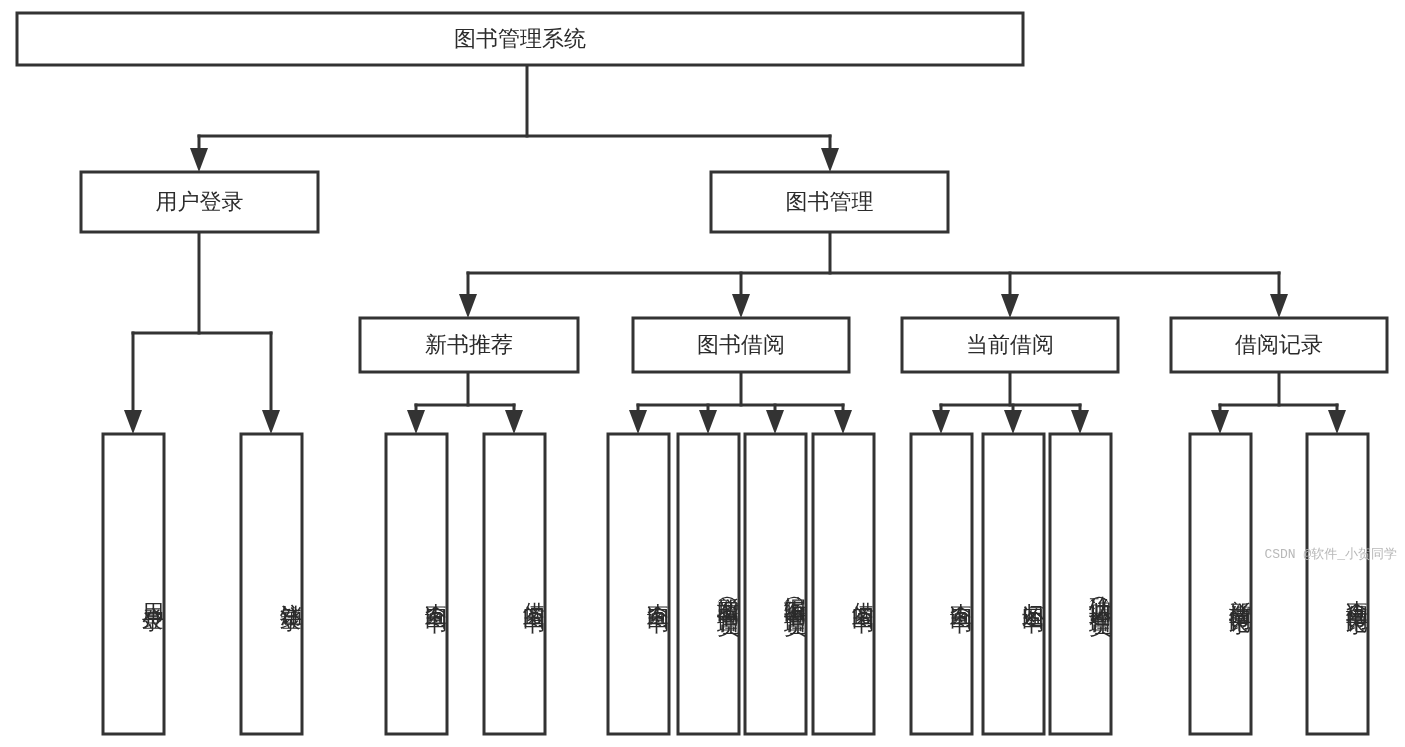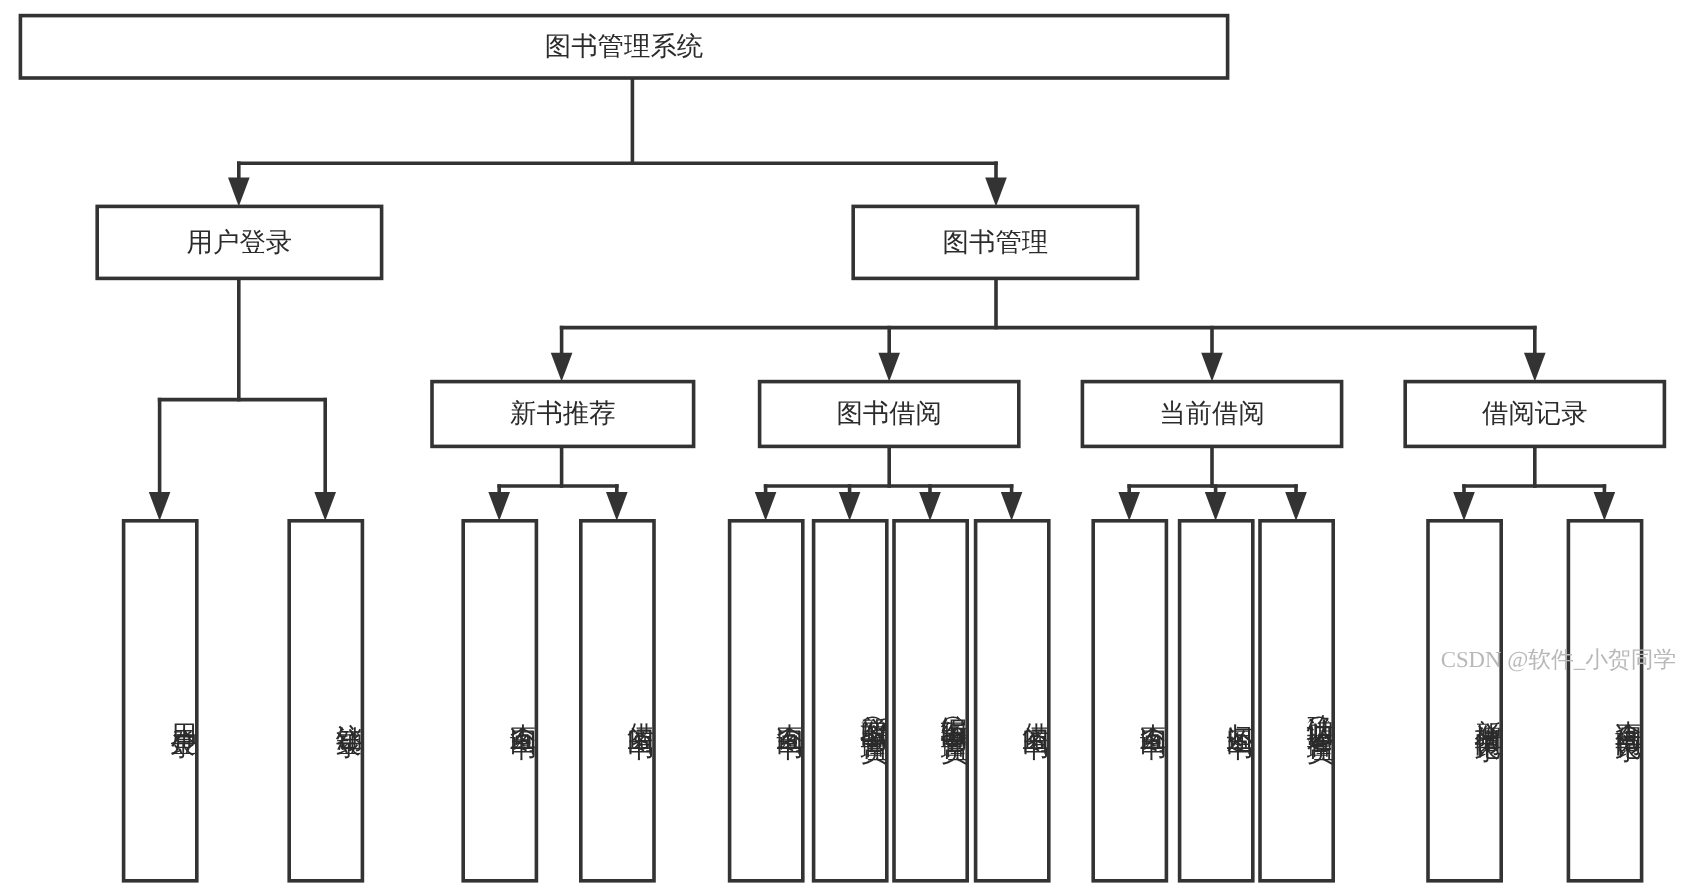--- a/index.html
+++ b/index.html
@@ -62,22 +62,22 @@
     display: flex;
     align-items: flex-start;
     justify-content: center;
     pointer-events: none;
     user-select: none;
   }
   .watermark {
     position: absolute;
     right: 8px;
     bottom: 4px;
-    font-family: Liberation Serif, serif;
-    font-size: 19px;
+    font-family: Liberation Mono, monospace;
+    font-size: 13px;
     color: #b8b8b8;
     white-space: nowrap;
     user-select: none;
   }
 </style>
 </head>
 <body>
 
 <div id="diagram-root">
 

